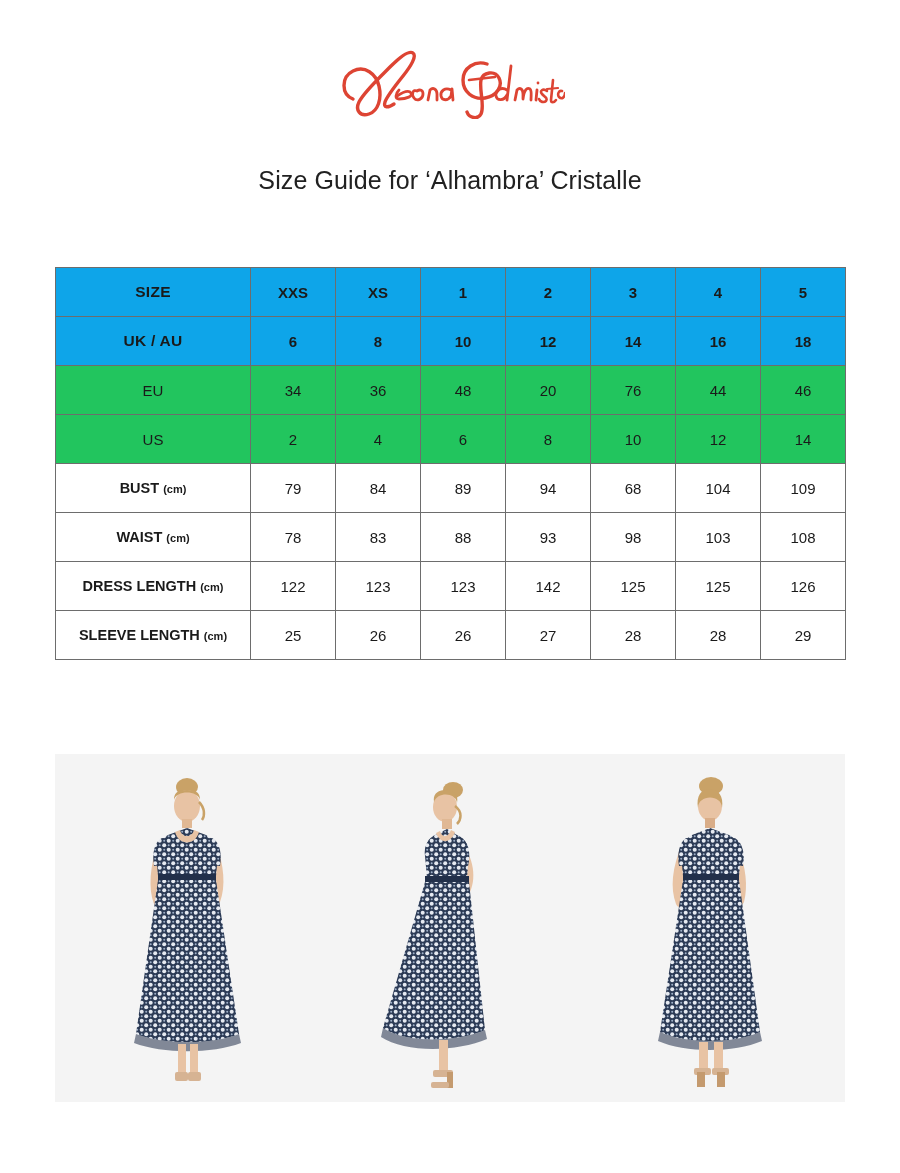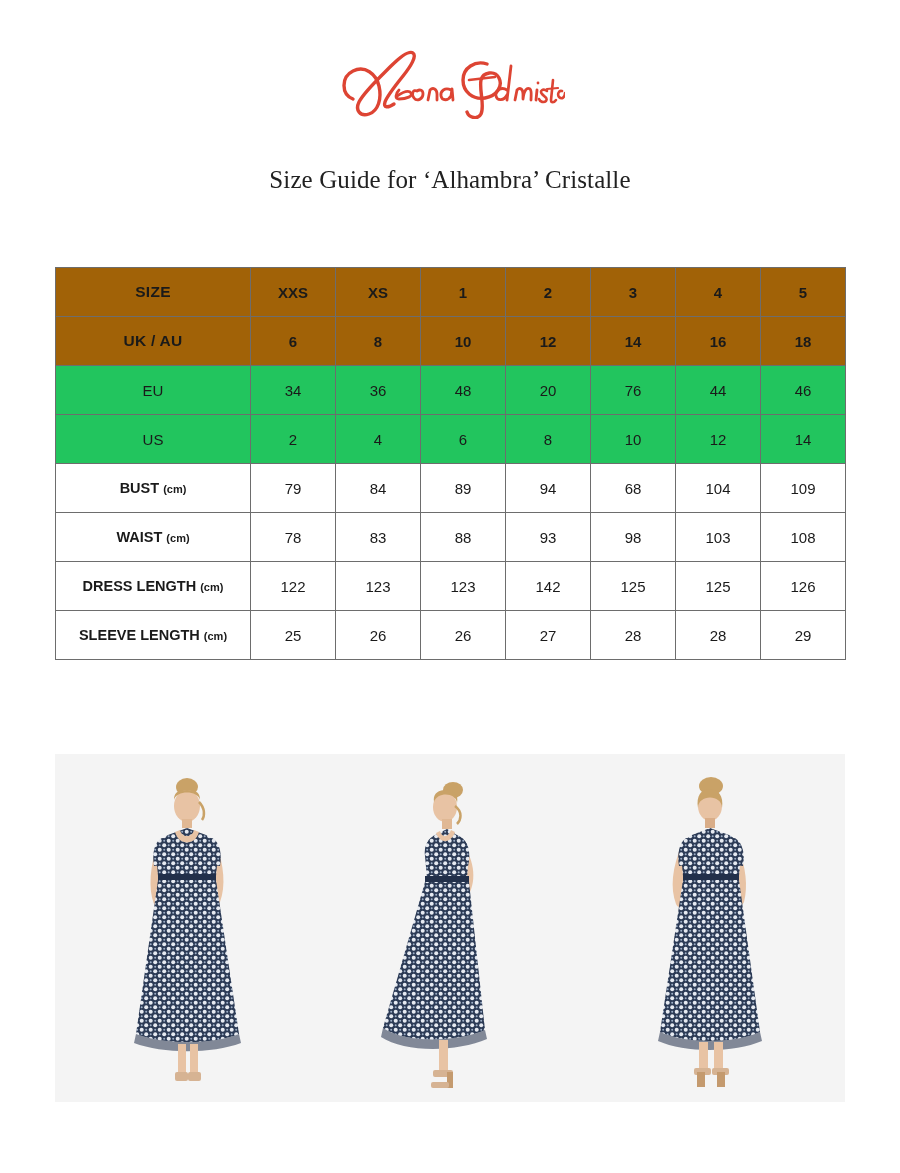--- a/index.html
+++ b/index.html
@@ -27,21 +27,21 @@
   .logo-svg { display: block; }
 
   
   .page-title {
     text-align: center;
     font-size: 25px;
     font-weight: 400;
     letter-spacing: 0.1px;
     color: #212121;
     margin-top: 16px;
-    font-family: Liberation Serif, serif;
+    font-family: Liberation Sans, sans-serif;
   }
 
   
   .table-wrap {
     position: absolute;
     left: 55px;
     top: 267px;
     width: 790px;
   }
   table.size-table {
@@ -59,21 +59,21 @@
     text-align: center;
     vertical-align: middle;
     font-size: 15px;
     font-weight: 400;
     color: #1a1a1a;
     padding: 0 2px;
   }
 
   
   tr.head-row th,
-  tr.head-row td { background: #a16207; font-weight: bold; }
+  tr.head-row td { background: #0ea5e9; font-weight: bold; }
   tr.head-row th.row-label { font-size: 15.5px; letter-spacing: 0.3px; }
 
   
   tr.conv-row th,
   tr.conv-row td { background: #22c55e; font-weight: 400; }
   tr.conv-row th.row-label { font-weight: 400; }
 
   
   tr.meas-row th,
   tr.meas-row td { background: #ffffff; }

